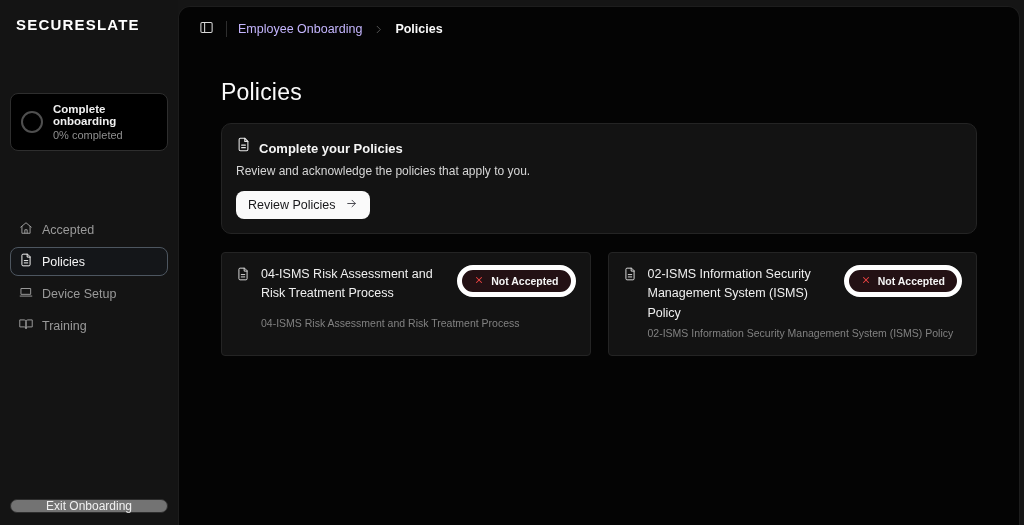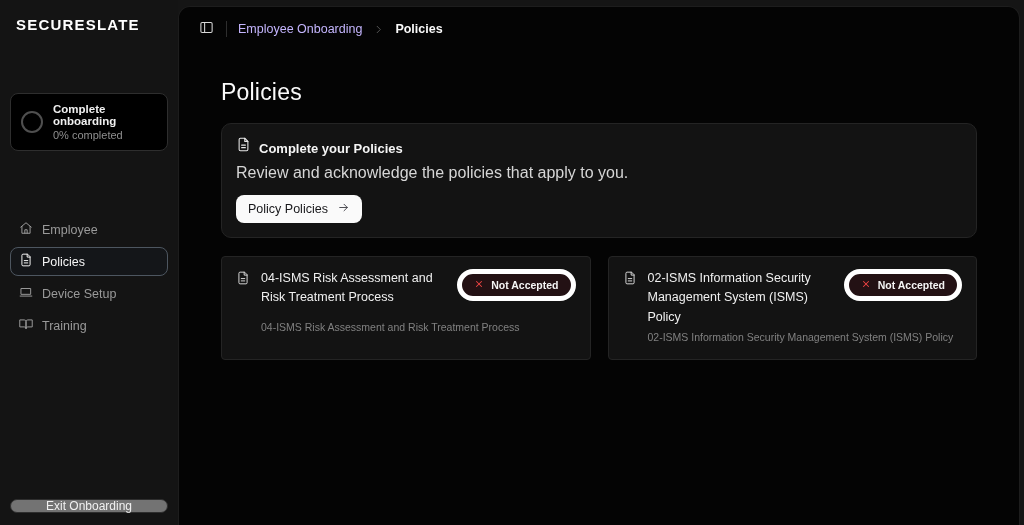--- a/index.html
+++ b/index.html
@@ -97,21 +97,21 @@
   .cta-card {
     margin-top: 17px;
     background: #131313;
     border: 1px solid #242424;
     border-radius: 10px;
     padding: 13px 14px 14px 14px;
   }
   .cta-head { display: flex; align-items: flex-end; gap: 8px; }
   .cta-head svg { width: 15px; height: 15px; stroke: #e8e8e8; }
   .cta-title { font-size: 13px; font-weight: 700; color: #f5f5f5; }
-  .cta-desc { margin-top: 8px; font-size: 16px; color: #d6d6d6; }
+  .cta-desc { margin-top: 8px; font-size: 12px; color: #d6d6d6; }
   .review-btn {
     margin-top: 13px;
     display: inline-flex; align-items: center; gap: 9px;
     background: #fafafa; color: #18181b;
     border: none; border-radius: 8px;
     padding: 6px 12px; font-size: 12.5px; font-weight: 500;
     font-family: inherit; cursor: pointer;
   }
   .review-btn svg { width: 13px; height: 13px; stroke: #3f3f46; }
 
@@ -166,21 +166,21 @@
 
     <nav class="nav">
       <button class="nav-item">
         <span>
           <svg viewBox="0 0 24 24">
               <path d="M3 10.5 12 3l9 7.5"></path>
               <path d="M5 9.2V21h14V9.2"></path>
               <path d="M10 21v-6h4v6"></path>
             </svg>
         </span>
-        <span>Employee</span>
+        <span>Accepted</span>
       </button>
       <button class="nav-item selected">
         <span>
           <svg viewBox="0 0 24 24">
               <path d="M14 2H7a2 2 0 0 0-2 2v16a2 2 0 0 0 2 2h10a2 2 0 0 0 2-2V7z"></path>
               <path d="M14 2v5h5"></path>
               <path d="M9 13h6M9 17h6"></path>
             </svg>
         </span>
         <span>Policies</span>
@@ -239,21 +239,21 @@
               <svg viewBox="0 0 24 24">
                   <path d="M14 2H7a2 2 0 0 0-2 2v16a2 2 0 0 0 2 2h10a2 2 0 0 0 2-2V7z"></path>
                   <path d="M14 2v5h5"></path>
                   <path d="M9 13h6M9 17h6"></path>
                 </svg>
             </span>
             <span class="cta-title">Complete your Policies</span>
           </div>
           <p class="cta-desc">Review and acknowledge the policies that apply to you.</p>
           <button class="review-btn">
-            <span>Policy Policies</span>
+            <span>Review Policies</span>
             <span>
               <svg viewBox="0 0 24 24">
                   <path d="M5 12h14"></path>
                   <path d="m13 6 6 6-6 6"></path>
                 </svg>
             </span>
           </button>
         </div>
 
         <div class="policy-grid">

